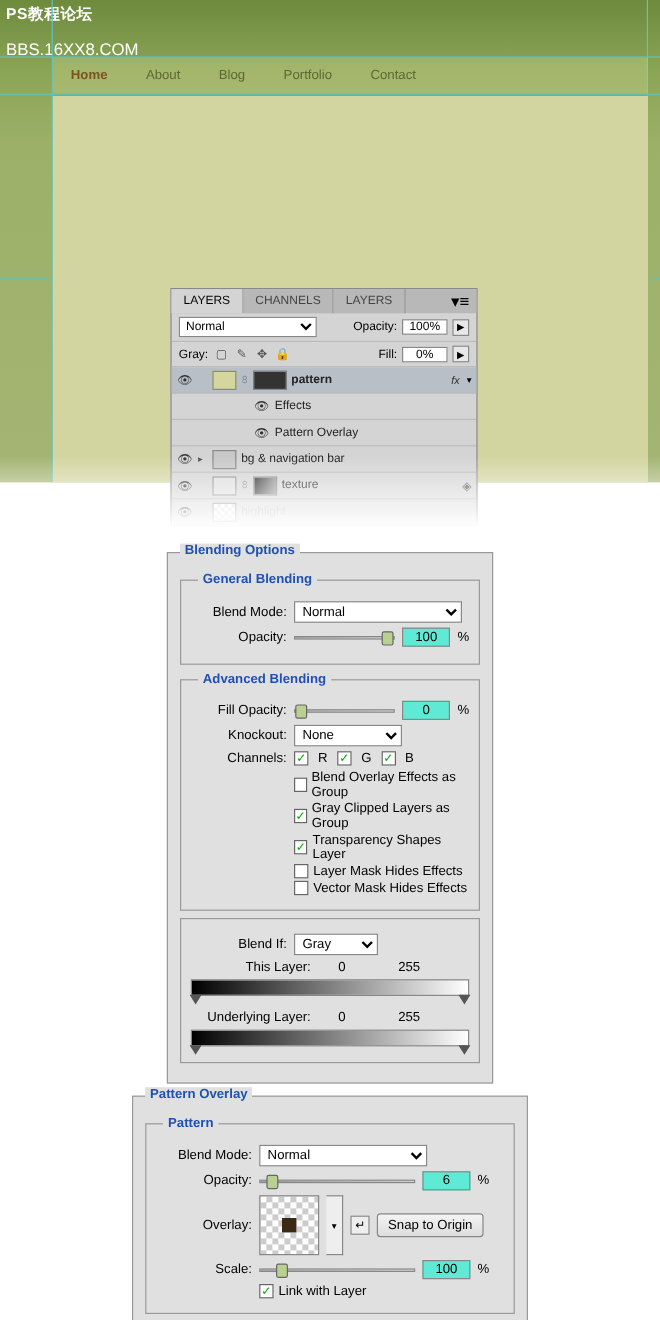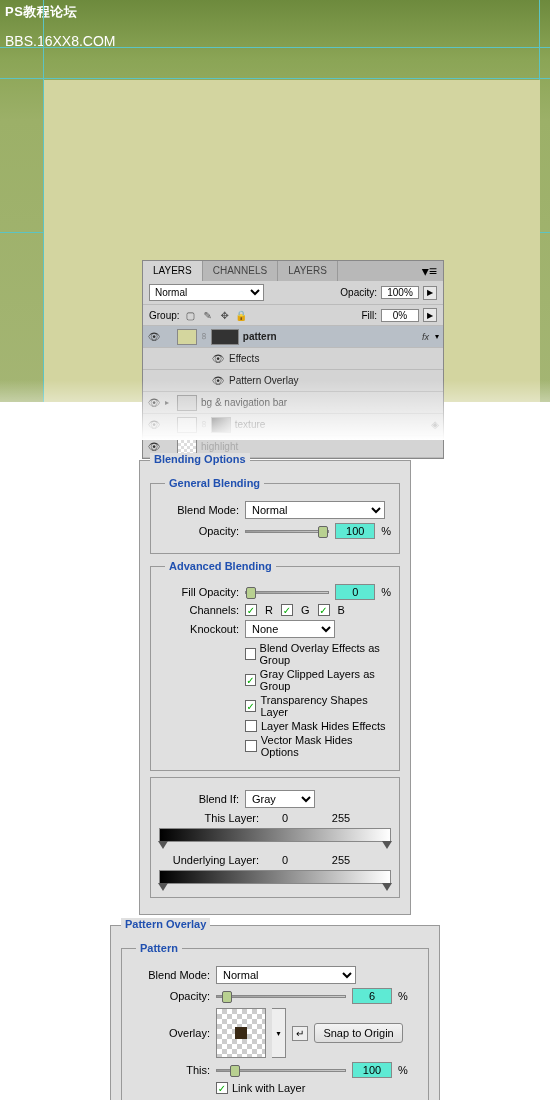--- a/index.html
+++ b/index.html
@@ -10,21 +10,21 @@
 .watermark { position: absolute; top: 3px; left: 5px; color: #fff; font-size: 13px; font-weight: bold; letter-spacing: 0.5px; }
 .watermark-sub { position: absolute; top: 33px; left: 5px; color: #fff; font-size: 14px; }
 .guide-h { position: absolute; left: 0; right: 0; height: 1px; background: #5cc4c4; }
 .guide-v { position: absolute; top: 0; bottom: 0; width: 1px; background: #5cc4c4; }
 .navbar { position: absolute; top: 48px; left: 44px; right: 10px; height: 30px; background: rgba(200,210,140,0.4); display: flex; align-items: center; padding-left: 15px; gap: 32px; }
 .nav-item { color: #5b6834; font-size: 11px; }
 .nav-item.active { color: #7b5320; font-weight: bold; }
 .content-area { position: absolute; top: 80px; left: 44px; right: 10px; bottom: 0; background: #d3d5a0; }
 
 
-.layers-panel { position: absolute; top: 260px; left: 142px; width: 302px; background: #d4d4d4; border: 1px solid #888; font-size: 10px; }
+.layers-panel { position: absolute; top: 240px; left: 142px; width: 256px; background: #d4d4d4; border: 1px solid #888; font-size: 10px; }
 .panel-tabs { display: flex; background: #b8b8b8; }
 .panel-tab { padding: 4px 10px; background: #b8b8b8; border-right: 1px solid #999; color: #444; font-size: 10px; }
 .panel-tab.active { background: #d4d4d4; color: #000; }
 .panel-close { margin-left: auto; padding: 2px 6px; font-size: 14px; cursor: pointer; }
 .panel-row { display: flex; align-items: center; padding: 3px 6px; gap: 4px; border-bottom: 1px solid #bbb; }
 .panel-select { width: 115px; font-size: 10px; border: 1px solid #888; background: #fff; padding: 1px; }
 .panel-input { width: 38px; font-size: 10px; border: 1px solid #888; text-align: center; background: #fff; }
 .btn-arrow { width: 14px; height: 14px; border: 1px solid #888; background: #e8e8e8; font-size: 8px; display: inline-flex; align-items: center; justify-content: center; }
 .lock-icons { display: flex; gap: 3px; }
 .lock-icon { width: 14px; height: 14px; display: inline-flex; align-items: center; justify-content: center; font-size: 10px; color: #555; }
@@ -79,37 +79,44 @@
 <body>
 
 <div class="mockup">
   <span class="watermark">PS教程论坛</span>
   <span class="watermark-sub">BBS.16XX8.COM</span>
   <div class="guide-h" style="top:47px"></div>
   <div class="guide-h" style="top:78px"></div>
   <div class="guide-h" style="top:232px"></div>
   <div class="guide-v" style="left:43px"></div>
   <div class="guide-v" style="left:539px"></div>
+  <div class="navbar">
+    <span class="nav-item active">Home</span>
+    <span class="nav-item">About</span>
+    <span class="nav-item">Blog</span>
+    <span class="nav-item">Portfolio</span>
+    <span class="nav-item">Contact</span>
+  </div>
   <div class="content-area"></div>
 
   <div class="layers-panel">
     <div class="panel-tabs">
       <div class="panel-tab active">LAYERS</div>
       <div class="panel-tab">CHANNELS</div>
       <div class="panel-tab">LAYERS</div>
       <div class="panel-close">▾≡</div>
     </div>
     <div class="panel-row">
       <select class="panel-select"><option>Normal</option></select>
       <span style="margin-left:auto">Opacity:</span>
       <input class="panel-input" value="100%" style="">
       <span class="btn-arrow">▶</span>
     </div>
     <div class="panel-row">
-      <span>Group:</span>
+      <span>Gray:</span>
       <span class="lock-icons">
         <span class="lock-icon">▢</span>
         <span class="lock-icon">✎</span>
         <span class="lock-icon">✥</span>
         <span class="lock-icon">🔒</span>
       </span>
       <span style="margin-left:auto">Fill:</span>
       <input class="panel-input" value="0%" style="">
       <span class="btn-arrow">▶</span>
     </div>
@@ -180,53 +187,53 @@
     <legend class="legend">Advanced Blending</legend>
     <div class="field-row">
       <span class="field-label">Fill Opacity:</span>
       <div class="slider">
           <div class="slider-handle" style="left:0"></div>
         </div>
       <input class="num-input" value="0" style="">
       <span class="pct">%</span>
     </div>
     <div class="field-row">
+      <span class="field-label">Knockout:</span>
+      <select class="select"><option>None</option></select>
+    </div>
+    <div class="field-row">
       <span class="field-label">Channels:</span>
       <div class="channels-row">
         <span class="cb checked"></span>
           <span>R</span>
         <span class="cb checked"></span>
           <span>G</span>
         <span class="cb checked"></span>
           <span>B</span>
       </div>
     </div>
-    <div class="field-row">
-      <span class="field-label">Knockout:</span>
-      <select class="select"><option>None</option></select>
-    </div>
     <div class="checkbox-row">
         <span class="cb"></span>
         <span>Blend Overlay Effects as Group</span>
       </div>
     <div class="checkbox-row">
         <span class="cb checked"></span>
         <span>Gray Clipped Layers as Group</span>
       </div>
     <div class="checkbox-row">
         <span class="cb checked"></span>
         <span>Transparency Shapes Layer</span>
       </div>
     <div class="checkbox-row">
         <span class="cb"></span>
         <span>Layer Mask Hides Effects</span>
       </div>
     <div class="checkbox-row">
         <span class="cb"></span>
-        <span>Vector Mask Hides Options</span>
+        <span>Vector Mask Hides Effects</span>
       </div>
   </fieldset>
 
   <fieldset class="fieldset">
     <div class="field-row">
       <span class="field-label">Blend If:</span>
       <select class="select" style="width:70px"><option>Gray</option></select>
     </div>
     <div class="field-row">
       <span class="field-label" style="width:100px">This Layer:</span>
@@ -268,21 +275,21 @@
     <div class="field-row" style="align-items:center">
       <span class="field-label">Overlay:</span>
       <span class="pattern-thumb">
           <span class="pattern-inner"></span>
         </span>
         <span class="pattern-dd">▾</span>
       <span class="small-btn">↵</span>
       <button class="snap-btn">Snap to Origin</button>
     </div>
     <div class="field-row">
-      <span class="field-label">This:</span>
+      <span class="field-label">Scale:</span>
       <div class="slider">
           <div class="slider-handle" style="left:10%"></div>
         </div>
       <input class="num-input" value="100" style="">
       <span class="pct">%</span>
     </div>
     <div class="checkbox-row">
         <span class="cb checked"></span>
         <span>Link with Layer</span>
       </div>

